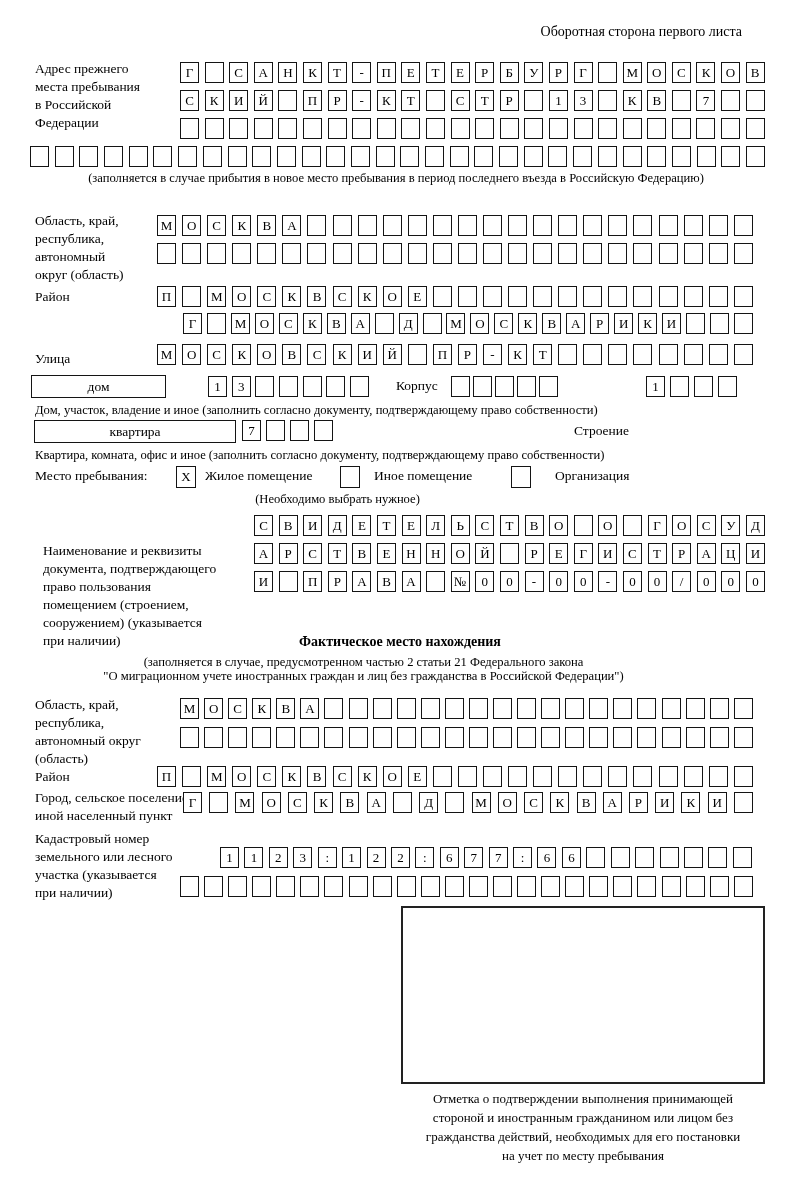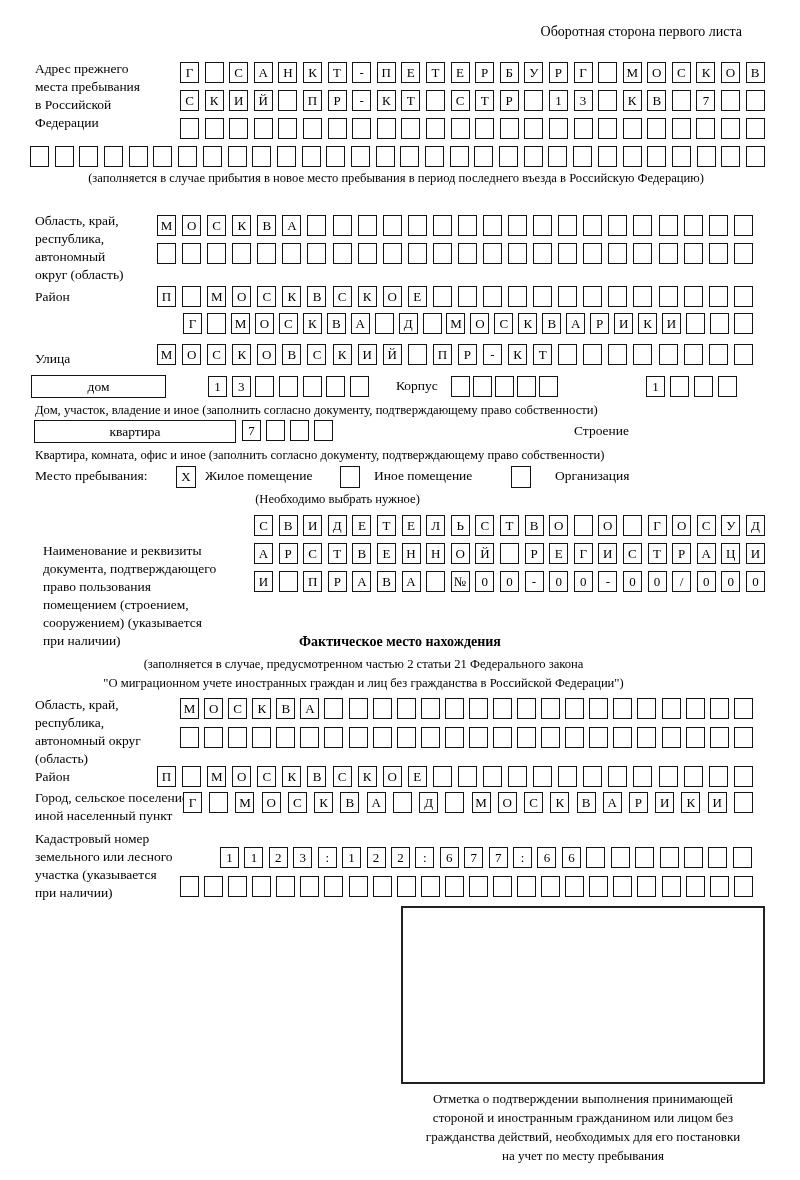--- a/index.html
+++ b/index.html
@@ -402,21 +402,21 @@
       <span class="cell">-</span>
       <span class="cell">0</span>
       <span class="cell">0</span>
       <span class="cell">/</span>
       <span class="cell">0</span>
       <span class="cell">0</span>
       <span class="cell">0</span>
     </div>
 
   <div class="abs center bold" style="left:0;top:634px;width:800px;font-size:14px;">Фактическое место нахождения</div>
-  <div class="abs cap center note-pre" style="left:0;top:655px;width:727px;line-height:19px;">(заполняется в случае, предусмотренном частью 2 статьи 21 Федерального закона
+  <div class="abs cap center note-pre" style="left:0;top:655px;width:727px;line-height:14px;">(заполняется в случае, предусмотренном частью 2 статьи 21 Федерального закона
 "О миграционном учете иностранных граждан и лиц без гражданства в Российской Федерации")</div>
 
   <div class="abs lbl" style="left:35px;top:696px;width:150px;">Область, край,
 республика,
 автономный округ
 (область)</div>
   <div class="abs boxes" style="left:180px;top:698px;width:573px;">
       <span class="cell">М</span>
       <span class="cell">О</span>
       <span class="cell">С</span>

